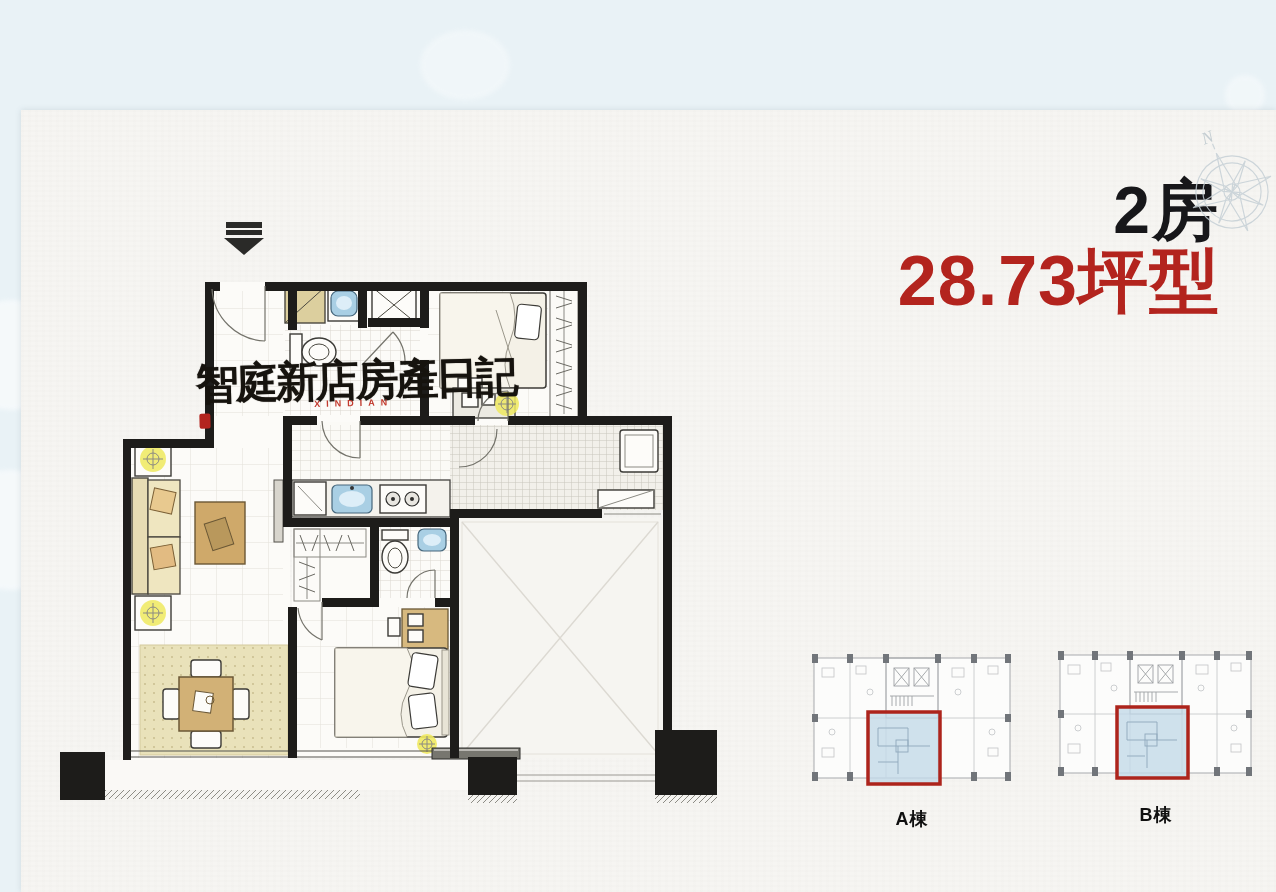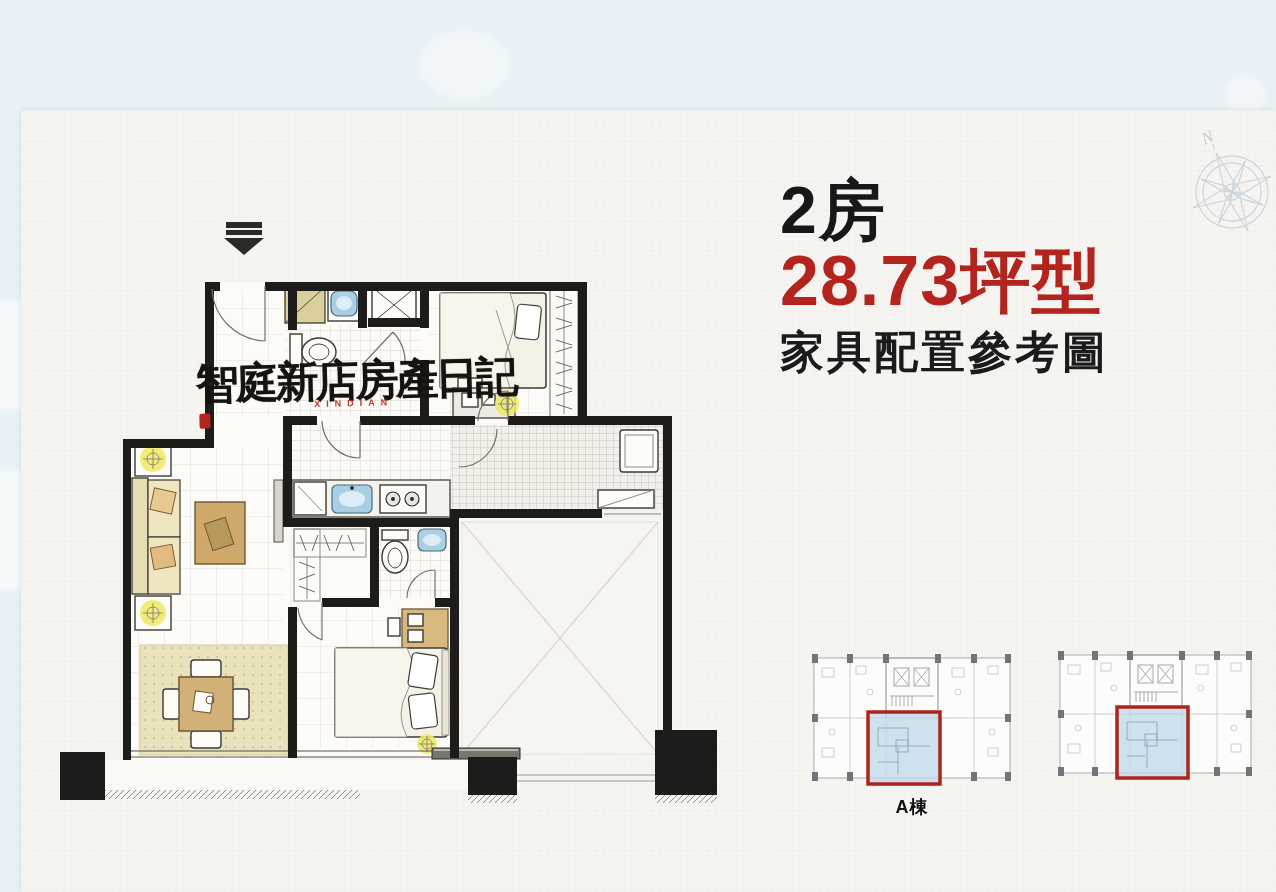--- a/index.html
+++ b/index.html
@@ -12,21 +12,21 @@
   
   .paper{
     position:absolute;left:21px;top:110px;width:1255px;height:782px;
     background:var(--paper,#f6f5f2);
     background-image:
       repeating-linear-gradient(0deg, rgba(120,115,105,.015) 0 2px, rgba(255,255,255,0) 2px 5px),
       repeating-linear-gradient(90deg, rgba(120,115,105,.012) 0 3px, rgba(255,255,255,0) 3px 7px);
     box-shadow:0 0 6px rgba(90,110,120,.18);
   }
   
-  .title-block{position:absolute;left:780px;top:176px;width:440px;text-align:left;line-height:1.05;}
+  .title-block{position:absolute;left:780px;top:176px;width:440px;text-align:right;line-height:1.05;}
   .title-rooms{font-size:66px;font-weight:800;color:var(--title-black,#17171a);letter-spacing:2px;}
   .title-area{font-size:70px;font-weight:800;color:var(--accent-red,#b3241e);letter-spacing:1px;}
   .title-sub{font-size:44px;font-weight:600;color:#1b1b1d;letter-spacing:3px;margin-top:10px;}
   
   .compass{position:absolute;left:1186px;top:126px;width:92px;height:126px;opacity:.85;}
   .compass .n-label{position:absolute;left:16px;top:2px;font-size:17px;font-style:italic;
     color:#bcc7cd;font-family:"Liberation Serif","DejaVu Serif",serif;transform:rotate(-22deg);}
   
   .watermark{position:absolute;left:196px;top:352px;width:320px;z-index:5;transform:rotate(-1.4deg);}
   .watermark .wm-text{font-size:43px;font-weight:800;color:#16130e;letter-spacing:-3px;
@@ -36,39 +36,38 @@
   .watermark .wm-sub{position:absolute;left:118px;top:46px;font-size:9px;letter-spacing:6px;
     color:#c23a2e;font-weight:700;}
   
   .entry-arrow{position:absolute;left:222px;top:222px;z-index:4;}
   
   .plan-wrap{position:absolute;left:60px;top:230px;width:680px;height:622px;}
   
   .keyplan{position:absolute;text-align:center;}
   .keyplan.a{left:806px;top:652px;width:212px;}
   .keyplan.b{left:1050px;top:650px;width:212px;}
-  .keyplan .kp-label{font-size:18px;color:#101010;font-weight:600;margin-top:3px;letter-spacing:1px;}
+  .keyplan .kp-label{font-size:18px;color:#101010;font-weight:600;margin-top:15px;letter-spacing:1px;}
   svg .furn{stroke:#3c3b37;stroke-width:1.4;fill:#fdfcf9;}
   svg .arc{stroke:#74736b;stroke-width:1.2;fill:none;}
   svg .thin{stroke:#8b8a83;stroke-width:1;fill:none;}
 </style>
 </head>
 <body>
 
 <div class="soft-circle" style="left:-44px;top:300px;width:110px;height:110px;"></div>
 <div class="soft-circle" style="left:-50px;top:470px;width:120px;height:120px;"></div>
 <div class="soft-circle" style="left:420px;top:30px;width:90px;height:70px;opacity:.35;"></div>
 <div class="soft-circle" style="left:1225px;top:75px;width:40px;height:40px;opacity:.4;"></div>
 
 <div class="paper"></div>
 
 <div class="title-block">
   <div class="title-rooms">2房</div>
   <div class="title-area">28.73坪型</div>
-  <div class="title-sub">家具配置參考圖</div>
 </div>
 
 <div class="compass">
   <span class="n-label">N</span>
   <svg width="92" height="126" viewBox="0 0 92 126">
     <g transform="rotate(-22 46 66)" stroke="#c6d0d6" fill="none" stroke-width="1.2">
       <circle cx="46" cy="66" r="36"></circle>
       <circle cx="46" cy="66" r="29"></circle>
       <circle cx="46" cy="66" r="8"></circle>
       <g>
@@ -439,13 +438,14 @@
         <rect x="188" y="60" width="6" height="8"></rect>
     </g>
     <g>
       <rect x="59" y="57" width="71" height="71" fill="var(--highlight-fill,#c3d9e9)" fill-opacity="0.8" stroke="var(--highlight-border,#ad241c)" stroke-width="3.5"></rect>
       <g stroke="#8fa8bc" stroke-width="0.9" fill="none">
         <path d="M69 72 h30 v18 h-30 Z M99 90 h20 M89 90 v28 M69 106 h18"></path>
         <rect x="87" y="84" width="12" height="12"></rect>
       </g>
     </g>
   </svg>
+  <div class="kp-label">B棟</div>
 </div>
 
 </body></html>

